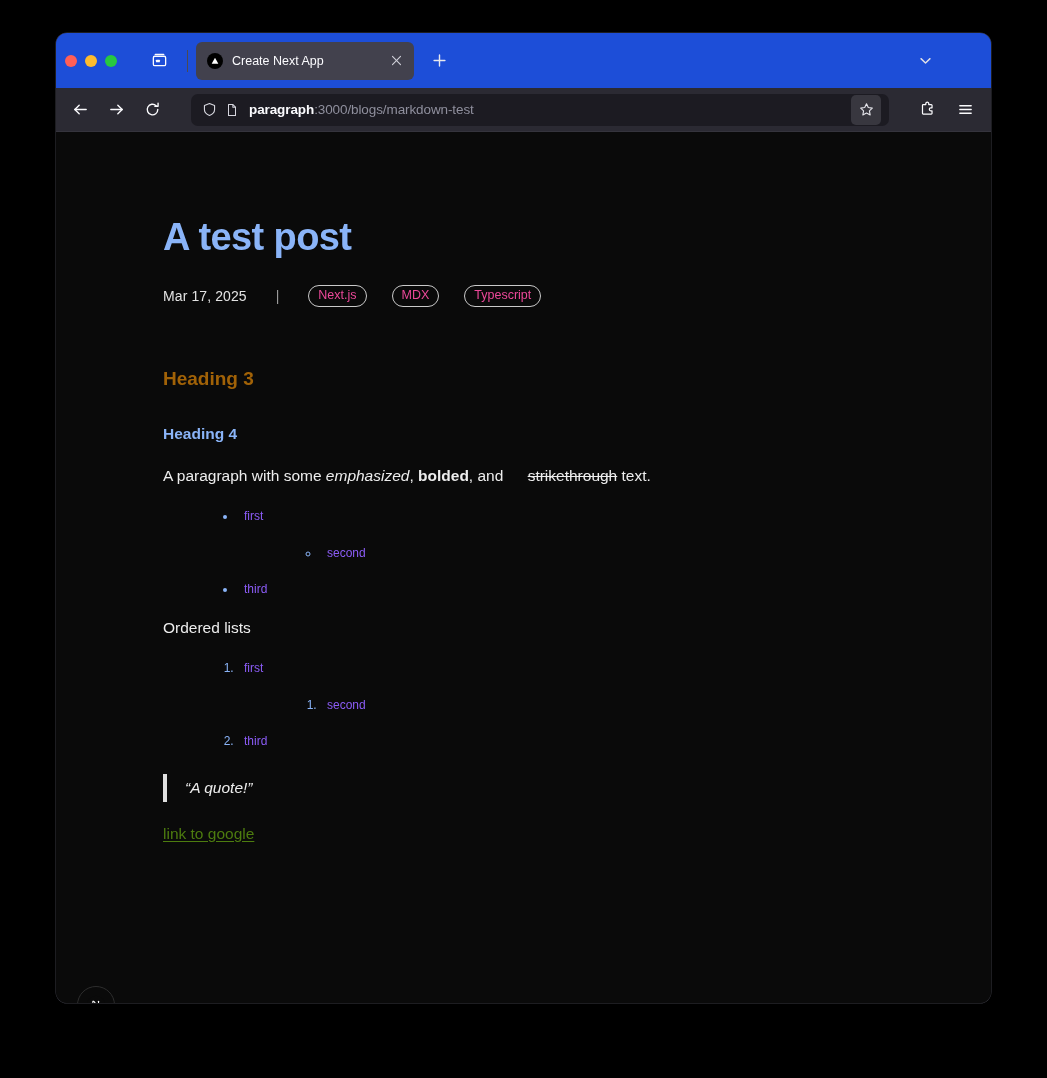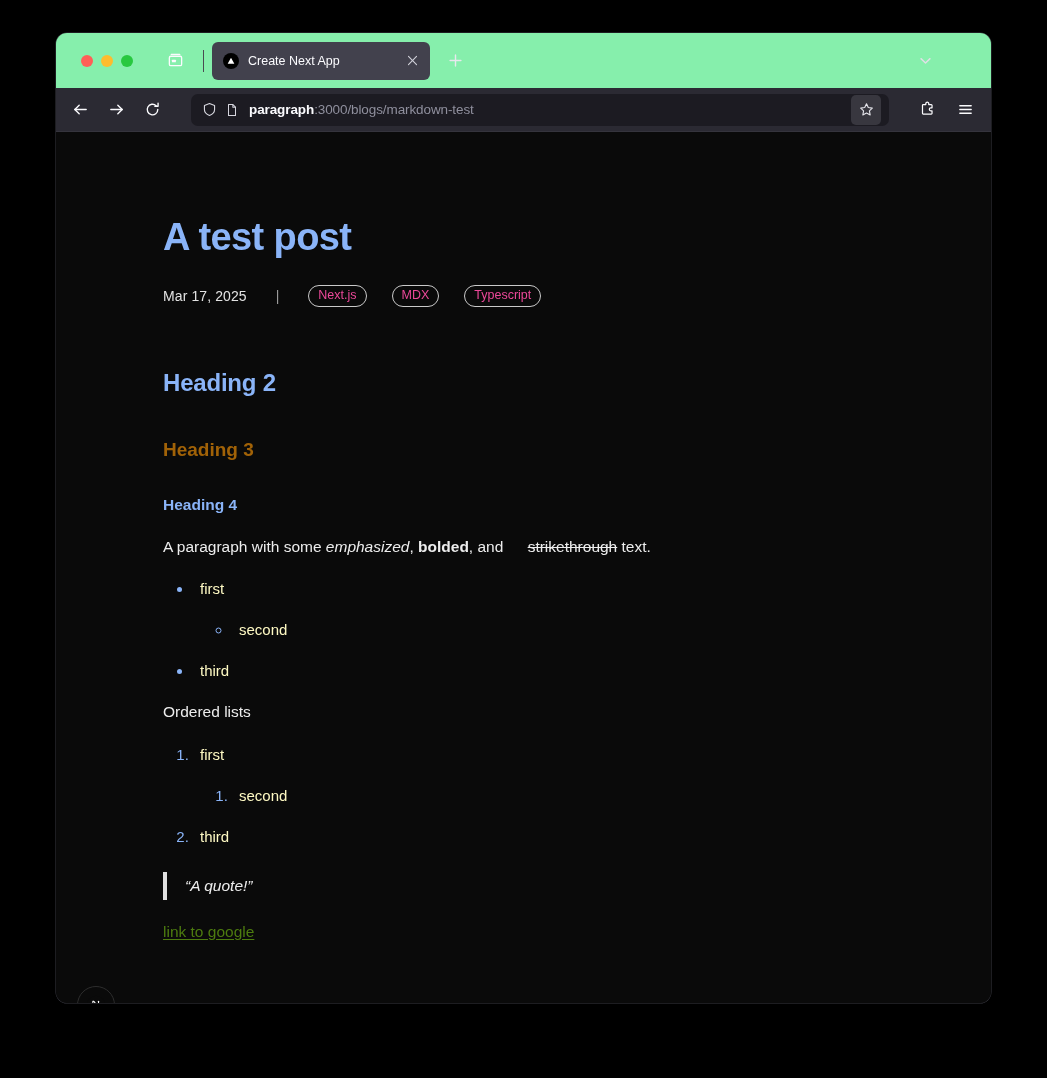--- a/index.html
+++ b/index.html
@@ -22,24 +22,24 @@
     border-radius: 11px;
     overflow: hidden;
     background: #1c1b22;
     box-shadow: 0 0 0 0.5px #3a3a42;
   }
 
   
   #tab-strip {
     position: relative;
     height: 55px;
-    background: #86efac;
-    display: flex;
-    align-items: center;
-    padding: 0 16px;
+    background: #1d4ed8;
+    display: flex;
+    align-items: center;
+    padding: 0 0;
   }
 
   .traffic-lights {
     display: flex;
     align-items: center;
     gap: 8px;
     padding-left: 9px;
     padding-right: 16px;
   }
   .tl { width: 12px; height: 12px; border-radius: 50%; }
@@ -262,24 +262,25 @@
   }
   #post-body p em { font-style: italic; }
   #post-body p strong { font-weight: 700; }
   #post-body p del { text-decoration: line-through; margin-left: 20px; }
 
   #post-body ul, #post-body ol {
     margin-top: 20px;
     padding-left: 30px;
   }
   #post-body li {
-    font-size: 15px;
-    color: #fef9c3;
+    font-size: 12px;
+    color: #8b5cf6;
     margin-bottom: 18px;
     padding-left: 7px;
+    margin-left: 44px;
   }
   #post-body li::marker { color: #8ab4f8; }
   #post-body ul ul, #post-body ol ol {
     margin-top: 19px;
     padding-left: 32px;
   }
   #post-body ul ul li, #post-body ol ol li { margin-bottom: 0; }
 
   #blockquote {
     margin-top: 24px;
@@ -438,21 +439,20 @@
       <div id="post-meta">
         <span id="post-date">Mar 17, 2025</span>
         <span id="meta-separator">|</span>
         <span class="tag-pill">Next.js</span>
         <span class="tag-pill">MDX</span>
         <span class="tag-pill">Typescript</span>
       </div>
 
       <div id="post-body">
 
-        <h2>Heading 2</h2>
         <h3>Heading 3</h3>
         <h4>Heading 4</h4>
 
         <p><span>A paragraph with some </span><em>emphasized</em><span>, </span><strong>bolded</strong><span>, and </span><del>strikethrough</del><span> text.</span></p>
 
 
         <ul>
           <li><span>first</span>
             <ul>
               <li><span>second</span></li>

